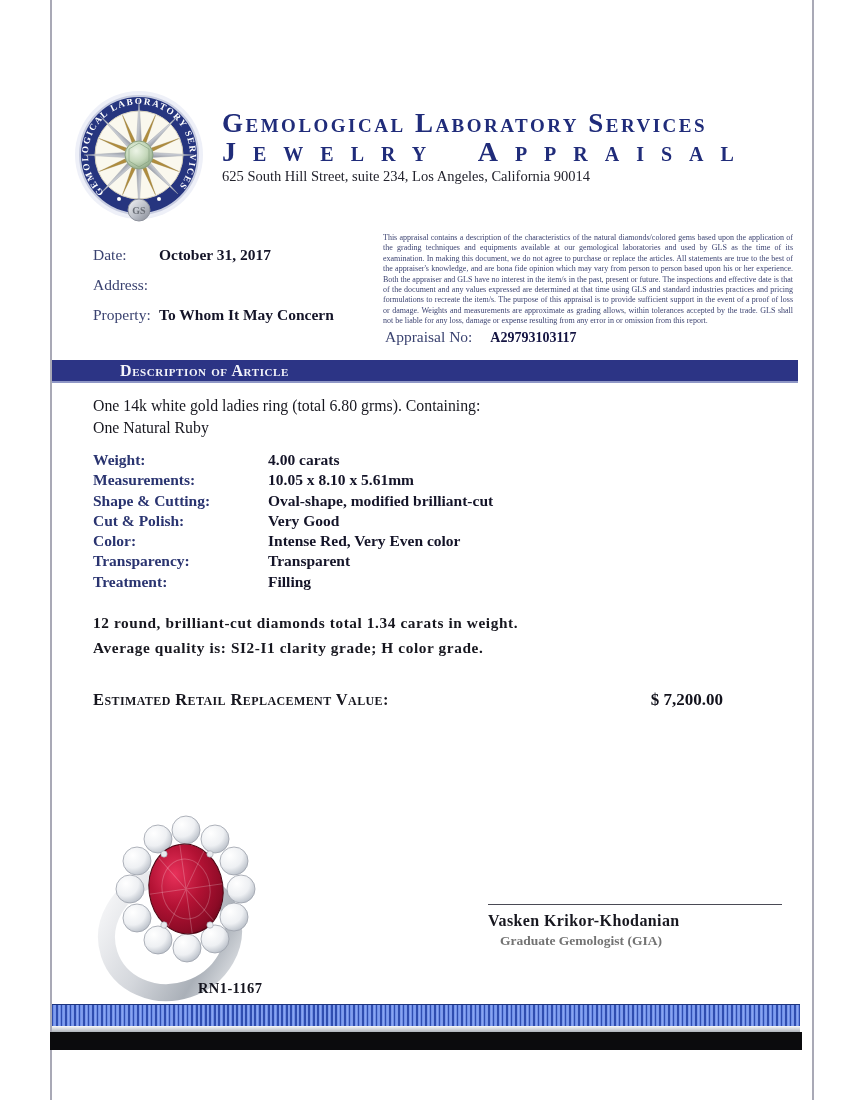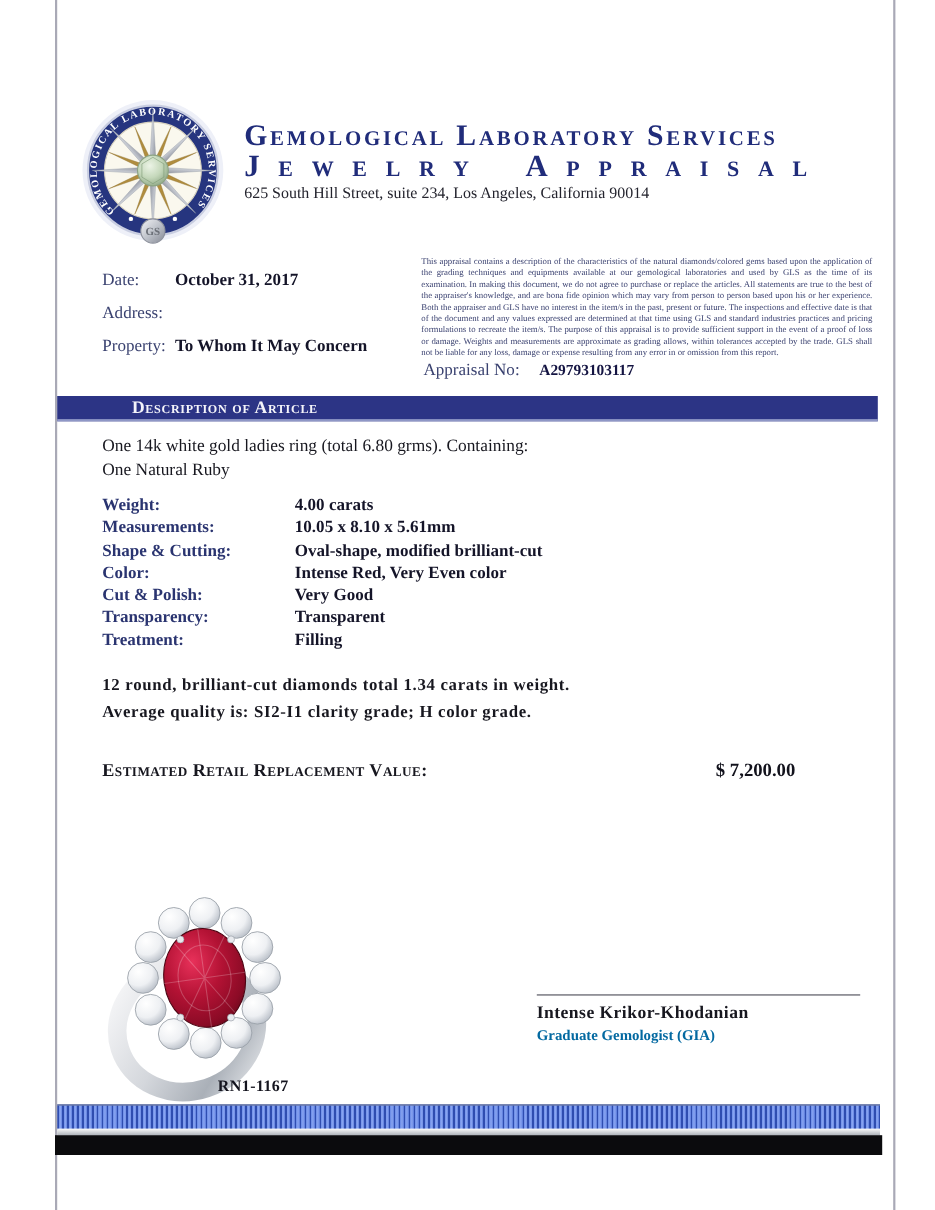--- a/index.html
+++ b/index.html
@@ -49,21 +49,21 @@
   
   .valuation{position:absolute;left:93px;top:690px;width:630px;display:flex;}
   .val-label{font-variant:small-caps;font-weight:700;font-size:16.5px;color:#17171f;letter-spacing:0.4px;}
   .val-amount{margin-left:auto;font-weight:700;font-size:17px;color:#12121c;}
 
   
   .ring-photo{position:absolute;left:68px;top:812px;}
   .photo-caption{position:absolute;left:198px;top:980px;font-size:14.5px;font-weight:700;color:#14141e;letter-spacing:0.4px;}
   .signature{position:absolute;left:488px;top:904px;width:294px;border-top:1.5px solid #4a4a55;padding-top:7px;}
   .signer-name{font-size:16px;font-weight:700;color:#17171f;letter-spacing:0.4px;}
-  .signer-title{font-size:13.5px;font-weight:700;color:#0369a1;margin-top:3px;}
+  .signer-title{font-size:13.5px;font-weight:700;color:#737373;margin-top:3px;margin-left:12px;}
 
   
   .ribbed-bar{position:absolute;left:52px;top:1004px;width:748px;height:22px;
     background:repeating-linear-gradient(90deg,#2f4db0 0px,#2f4db0 1.5px,#6e8fe8 1.5px,#8aa5f1 3px,#5f80de 4.5px);
     border-top:1px solid #1e357e;}
   .silver-strip{position:absolute;left:52px;top:1026px;width:748px;height:6px;
     background:linear-gradient(#fafafa,#aeb3ba);}
   .black-bar{position:absolute;left:50px;top:1032px;width:752px;height:18px;background:#0b0b0d;}
 </style>
 </head>
@@ -168,26 +168,26 @@
     </div>
     <div class="spec-row">
       <span class="spec-label">Measurements:</span>
       <span class="spec-value">10.05 x 8.10 x 5.61mm</span>
     </div>
     <div class="spec-row">
       <span class="spec-label">Shape &amp; Cutting:</span>
       <span class="spec-value">Oval-shape, modified brilliant-cut</span>
     </div>
     <div class="spec-row">
+      <span class="spec-label">Cut &amp; Polish:</span>
+      <span class="spec-value">Very Good</span>
+    </div>
+    <div class="spec-row">
       <span class="spec-label">Color:</span>
       <span class="spec-value">Intense Red, Very Even color</span>
-    </div>
-    <div class="spec-row">
-      <span class="spec-label">Cut &amp; Polish:</span>
-      <span class="spec-value">Very Good</span>
     </div>
     <div class="spec-row">
       <span class="spec-label">Transparency:</span>
       <span class="spec-value">Transparent</span>
     </div>
     <div class="spec-row">
       <span class="spec-label">Treatment:</span>
       <span class="spec-value">Filling</span>
     </div>
   </div>
@@ -245,21 +245,21 @@
       </g>
       <circle cx="96" cy="42" r="3.2" fill="#e8eaee" stroke="#9aa0a9" stroke-width="0.6"></circle>
       <circle cx="142" cy="42" r="3.2" fill="#e8eaee" stroke="#9aa0a9" stroke-width="0.6"></circle>
       <circle cx="96" cy="113" r="3.2" fill="#e8eaee" stroke="#9aa0a9" stroke-width="0.6"></circle>
       <circle cx="142" cy="113" r="3.2" fill="#e8eaee" stroke="#9aa0a9" stroke-width="0.6"></circle>
     </svg>
   </div>
   <div class="photo-caption">RN1-1167</div>
 
   <div class="signature">
-    <div class="signer-name">Intense Krikor-Khodanian</div>
+    <div class="signer-name">Vasken Krikor-Khodanian</div>
     <div class="signer-title">Graduate Gemologist (GIA)</div>
   </div>
 
   <div class="ribbed-bar"></div>
   <div class="silver-strip"></div>
   <div class="black-bar"></div>
 
 </div>
 
 </body></html>

